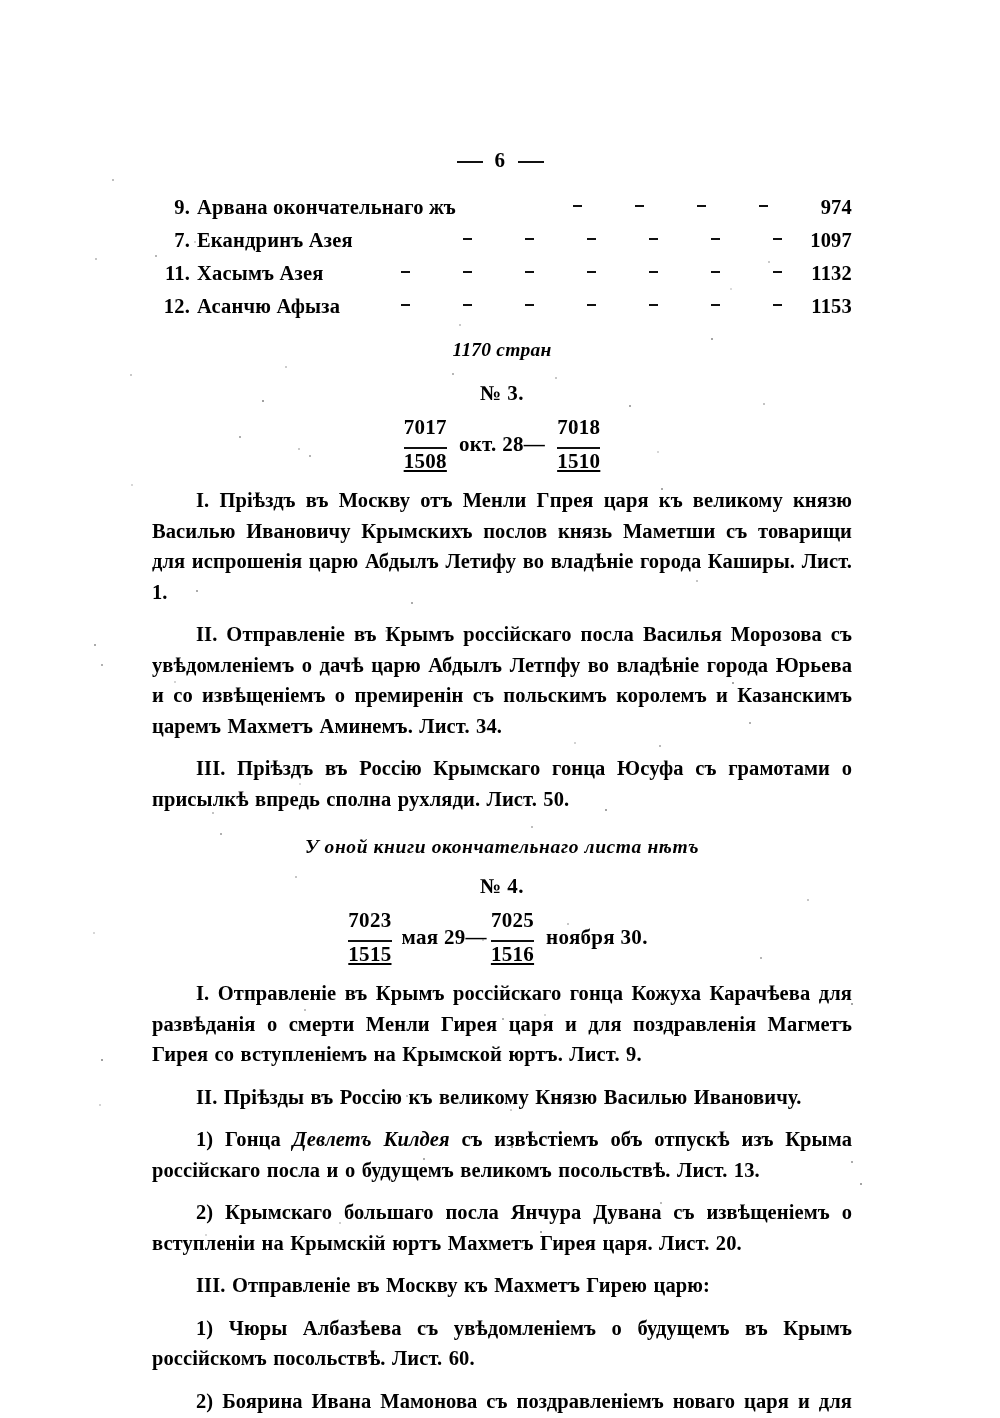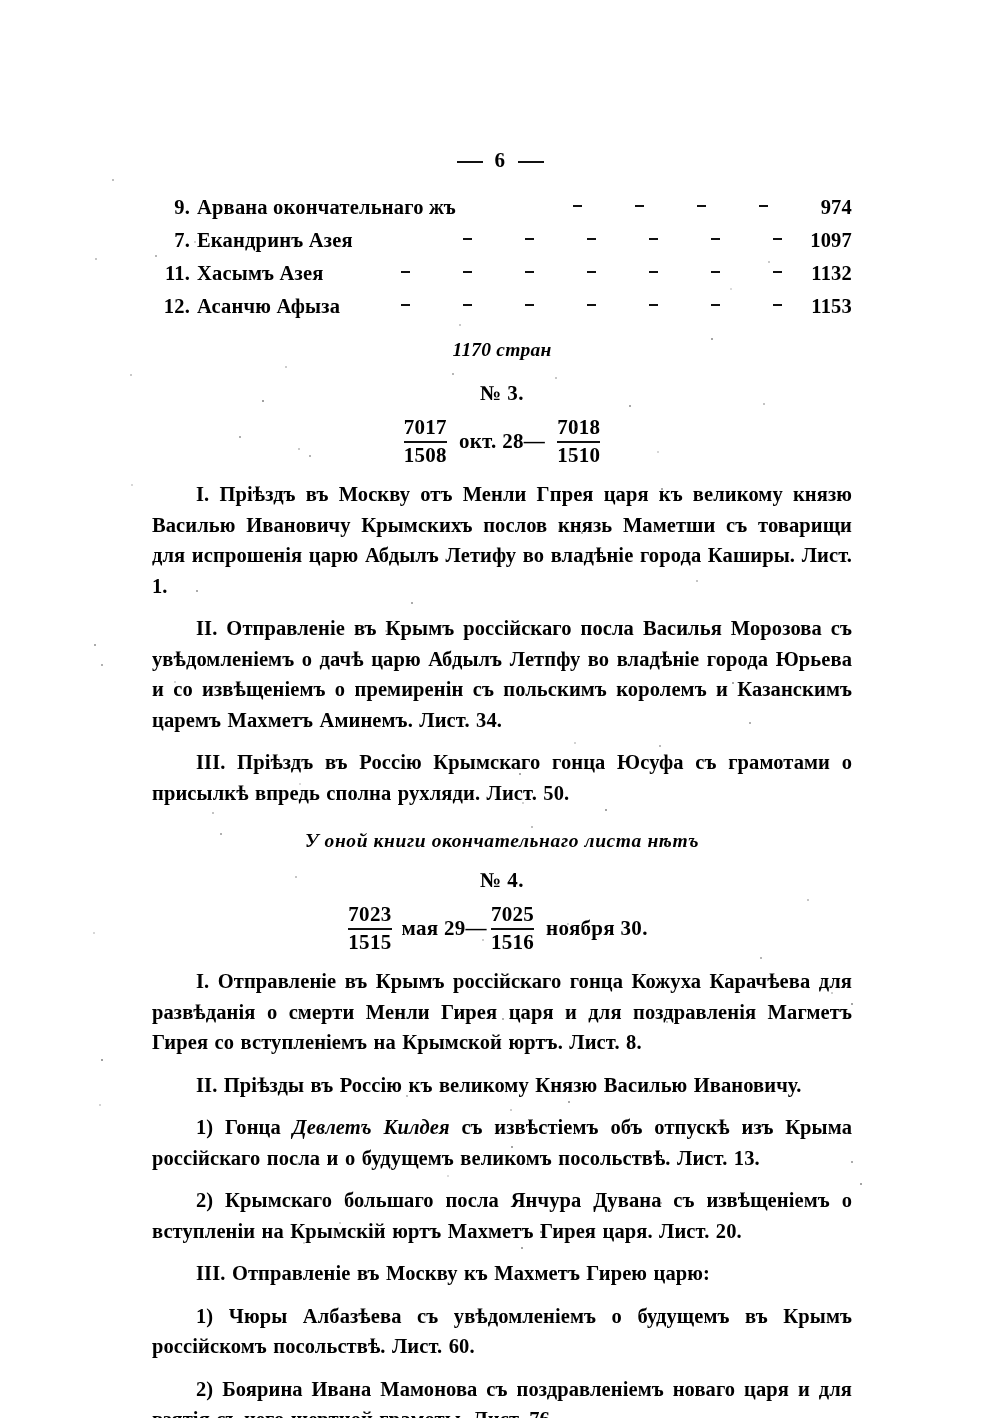--- a/index.html
+++ b/index.html
@@ -132,22 +132,22 @@
     margin-bottom: 12px;
     letter-spacing: .3px;
   }
   .frac {
     display: inline-flex;
     flex-direction: column;
     align-items: center;
     line-height: 1.12;
     margin: 0 2px;
   }
-  .frac .den { border-top: 2.2px solid #111; padding-top: 1px; }
-  .frac .num { padding-bottom: 1px; }
+  .frac .den { border-top: 2.2px solid #111; padding-top: 1px; text-decoration: underline; }
+  .frac .num { padding-bottom: 7px; }
   .date-word { margin: 0 10px; }
   .date-word.tight { margin-left: 8px; margin-right: 2px; }
 
   p.body {
     font-size: 20.5px;
     font-weight: bold;
     line-height: 30.5px;
     text-align: justify;
     text-align-last: left;
     margin: 12px 0 2px 0;
@@ -255,21 +255,21 @@
         <span class="den">1515</span>
       </span>
       <span class="date-word tight">мая 29—</span>
       <span class="frac">
         <span class="num">7025</span>
         <span class="den">1516</span>
       </span>
       <span class="date-word">ноября 30.</span>
     </div>
 
-    <p class="body">I. Отправленіе въ Крымъ россійскаго гонца Кожуха Карачѣева для развѣданія о смерти Менли Гирея царя и для поздравленія Магметъ Гирея со вступленіемъ на Крымской юртъ. Лист. 8.</p>
+    <p class="body">I. Отправленіе въ Крымъ россійскаго гонца Кожуха Карачѣева для развѣданія о смерти Менли Гирея царя и для поздравленія Магметъ Гирея со вступленіемъ на Крымской юртъ. Лист. 9.</p>
     <p class="body">II. Пріѣзды въ Россію къ великому Князю Василью Ивановичу.</p>
 
     <p class="body"><span>1) Гонца </span><span class="nm">Девлетъ Килдея</span><span> съ извѣстіемъ объ отпускѣ изъ Крыма россійскаго посла и о будущемъ великомъ посольствѣ. Лист. 13.</span></p>
 
     <p class="body">2) Крымскаго большаго посла Янчура Дувана съ извѣщеніемъ о вступленіи на Крымскій юртъ Махметъ Гирея царя. Лист. 20.</p>
     <p class="body">III. Отправленіе въ Москву къ Махметъ Гирею царю:</p>
     <p class="body">1) Чюры Албазѣева съ увѣдомленіемъ о будущемъ въ Крымъ россійскомъ посольствѣ. Лист. 60.</p>
     <p class="body">2) Боярина Ивана Мамонова съ поздравленіемъ новаго царя и для взятія съ него шертной грамоты. Лист. 76.</p>
 
   </div>

